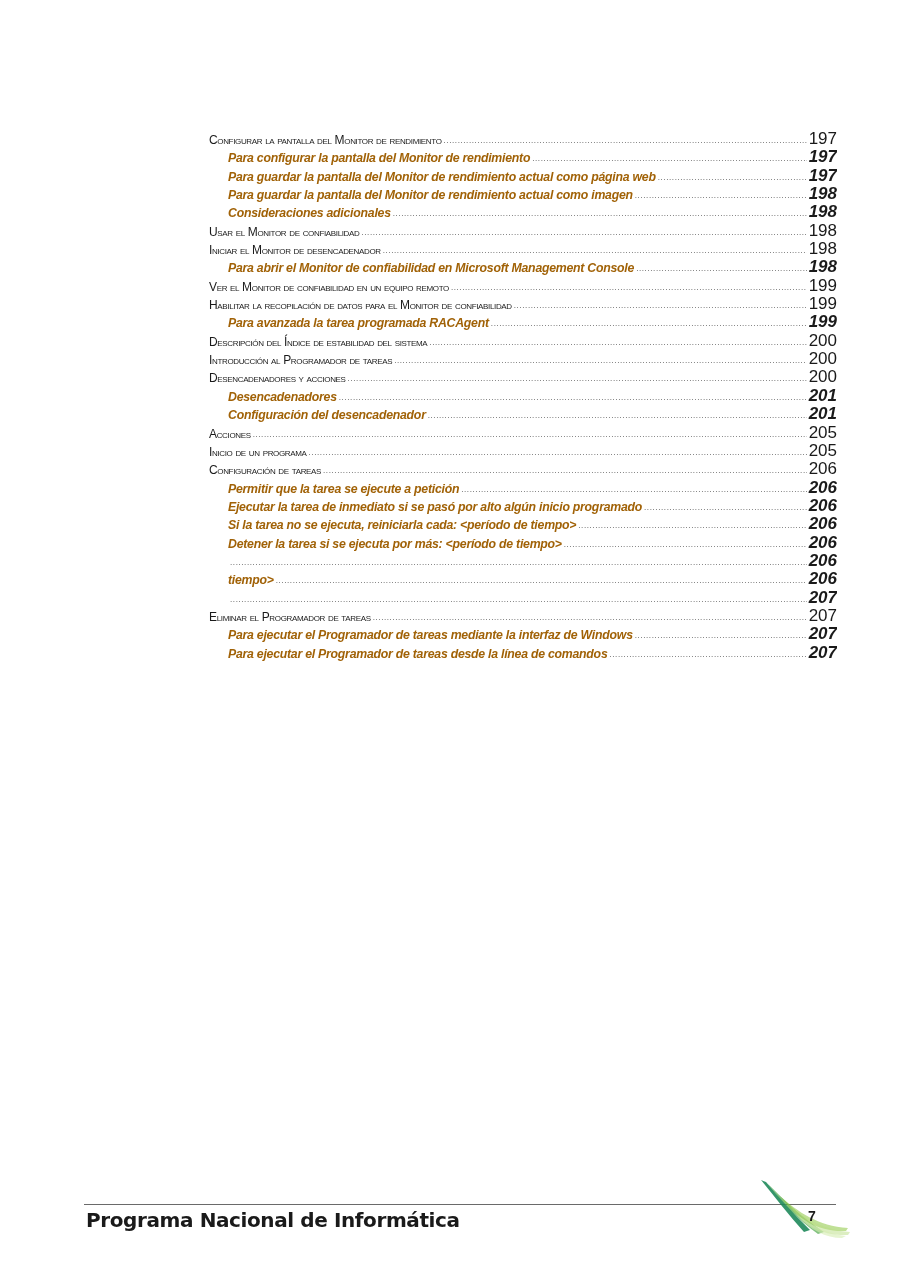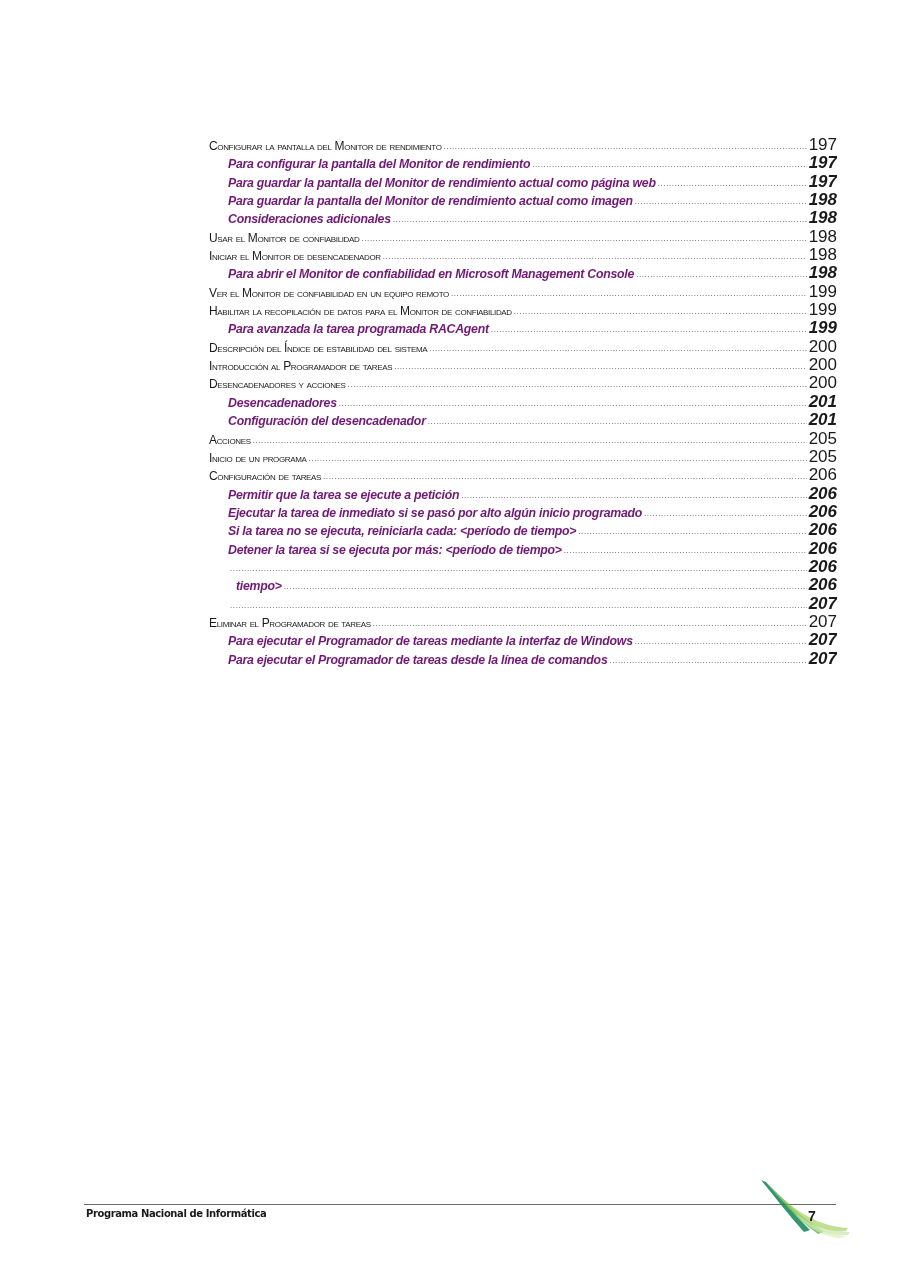--- a/index.html
+++ b/index.html
@@ -11,21 +11,21 @@
       width: 906px;
       height: 1281px;
       position: relative;
       overflow: hidden;
       font-family: "Liberation Sans", sans-serif;
       color: #1a1a1a;
     }
     .toc {
       position: absolute;
       left: 209px;
-      top: 136px;
+      top: 130px;
       width: 628px;
     }
     .toc-entry {
       position: relative;
       display: flex;
       align-items: baseline;
       height: 18.35px;
       line-height: 18.35px;
       white-space: nowrap;
       overflow: hidden;
@@ -41,38 +41,37 @@
     }
     .toc-entry.level-2 {
       padding-left: 19px;
       font-size: 12.3px;
       font-style: italic;
       font-weight: bold;
       letter-spacing: -0.25px;
     }
     .toc-entry.level-2 .toc-title {
       font-weight: 600;
-      color: #701a75;
+      color: #a16207;
     }
     .toc-entry.multi {
       height: auto;
       display: block;
       white-space: normal;
     }
     .toc-entry.multi .wrap-line1 {
       display: block;
       height: 18.35px;
       line-height: 18.35px;
     }
     .toc-entry.multi .wrap-line2 {
       display: flex;
       align-items: baseline;
       height: 18.35px;
       line-height: 18.35px;
-      margin-left: 8px;
     }
     .toc-title {
       flex: 0 0 auto;
     }
     .toc-leader {
       flex: 1 1 auto;
       overflow: hidden;
       margin: 0 2px;
       font-size: 8px;
       letter-spacing: 0.6px;
@@ -107,21 +106,21 @@
       width: 752px;
       height: 1px;
       background: #6a6a6a;
     }
     .footer-title {
       position: absolute;
       left: 86px;
       top: 1208px;
       font-family: "DejaVu Sans", sans-serif;
       font-weight: bold;
-      font-size: 10px;
+      font-size: 20px;
       letter-spacing: -0.4px;
       color: #1a1a1a;
     }
     .footer-logo {
       position: absolute;
       left: 758px;
       top: 1178px;
       width: 95px;
       height: 62px;
     }

